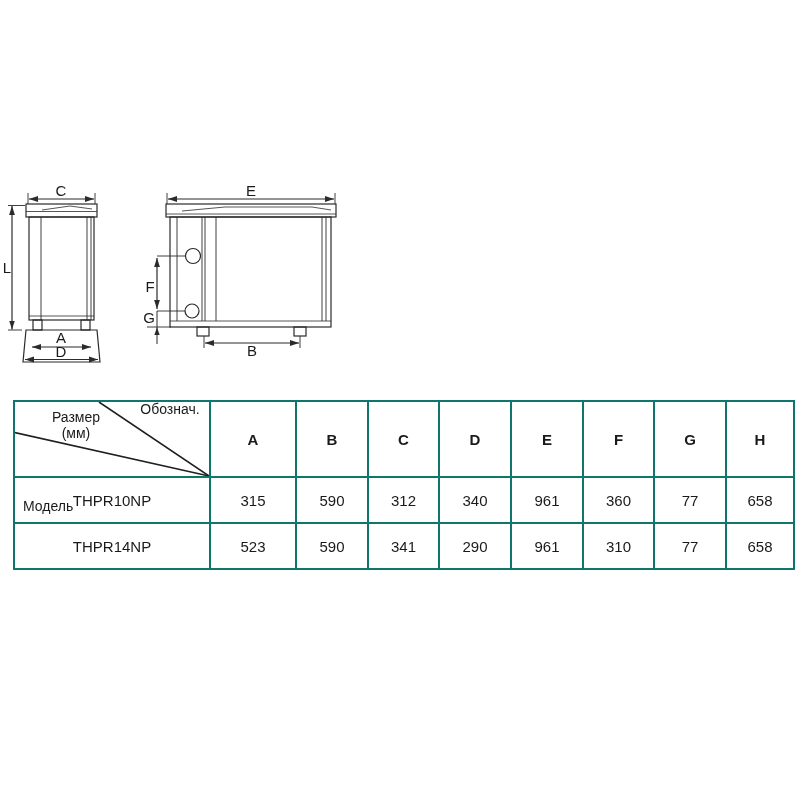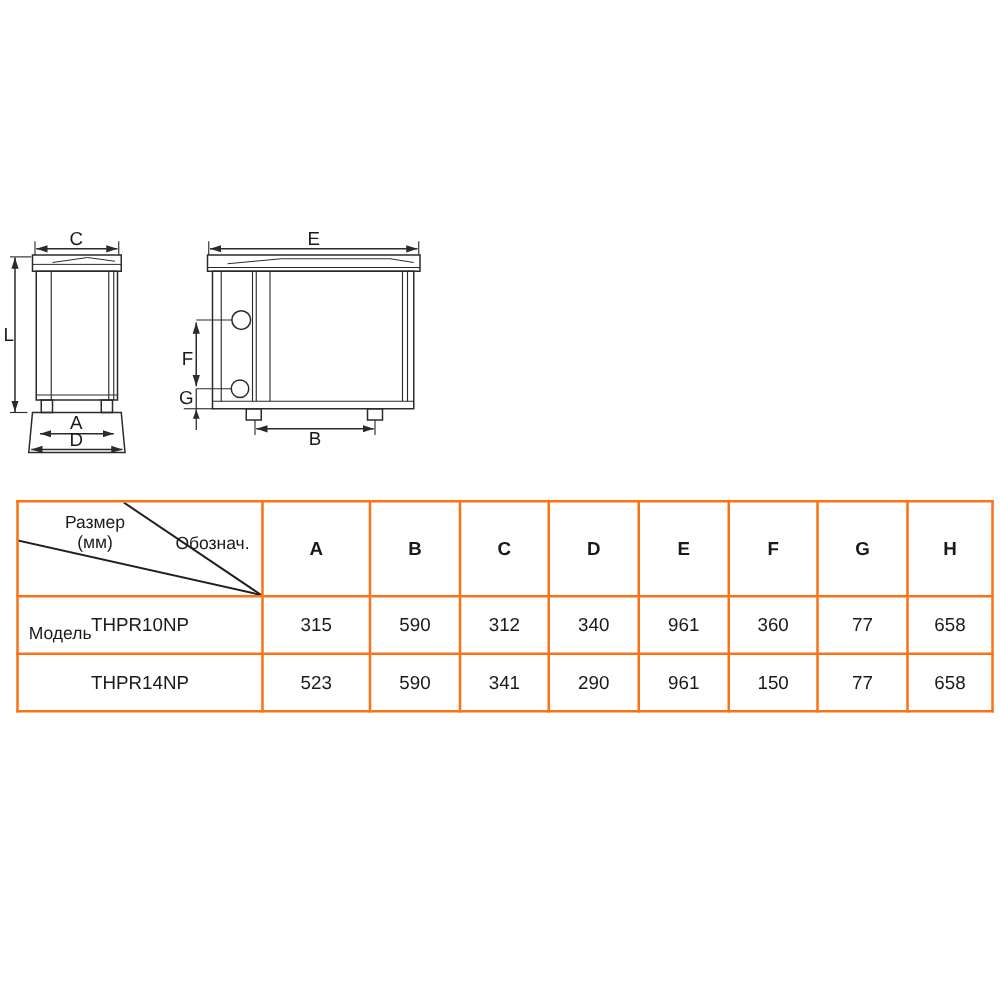--- a/index.html
+++ b/index.html
@@ -7,35 +7,35 @@
        font-family:"Liberation Sans", sans-serif;color:#1a1a1a;}
   svg text{font-family:"Liberation Sans", sans-serif;}
 
   
   .diagram-svg{position:absolute;left:0;top:0;}
 
   
   .dim-table-wrap{position:absolute;left:13px;top:400px;width:780px;}
   table.dim-table{border-collapse:collapse;table-layout:fixed;width:780px;}
   table.dim-table th, table.dim-table td{
-    border:2px solid #f97316;background:#ffffff;
+    border:2px solid #0f766e;background:#ffffff;
     font-size:15px;text-align:center;vertical-align:middle;padding:0;}
   table.dim-table th{font-weight:bold;height:74px;}
   table.dim-table td{height:44px;font-weight:normal;margin-left:20px;}
   td.model-cell{text-align:left;padding-left:11px;font-weight:bold;font-size:14.5px;}
 
   
   th.corner-cell{position:relative;font-weight:normal;}
   .corner-inner{position:absolute;inset:0;}
   .corner-inner svg{position:absolute;inset:0;width:100%;height:100%;}
   .corner-label{position:absolute;font-size:14px;font-weight:normal;
     line-height:15px;white-space:nowrap;color:#1a1a1a;}
   .lbl-size{left:6px;top:8px;width:110px;text-align:center;}
   .lbl-unit{left:6px;top:24px;width:110px;}
-  .lbl-designation{left:118px;top:25px;width:74px;text-align:center;}
+  .lbl-designation{left:118px;top:0;width:74px;text-align:center;}
   .lbl-model{left:8px;top:49px;margin-top:48px;}
 </style>
 </head>
 <body>
 
 <svg class="diagram-svg" width="800" height="800" viewBox="0 0 800 800">
   <defs>
     <marker id="arr" viewBox="0 0 9 7" refX="9" refY="3.5" markerWidth="9" markerHeight="7" markerUnits="userSpaceOnUse" orient="auto-start-reverse">
       <path d="M0,0.6 L9,3.5 L0,6.4 Z" fill="#2b2b2b"></path>
     </marker>
@@ -181,19 +181,19 @@
         <td>77</td>
         <td>658</td>
       </tr>
       <tr>
         <td class="model-cell">THPR14NP</td>
         <td>523</td>
         <td>590</td>
         <td>341</td>
         <td>290</td>
         <td>961</td>
-        <td>150</td>
+        <td>310</td>
         <td>77</td>
         <td>658</td>
       </tr>
     </tbody>
   </table>
 </div>
 
 </body></html>

